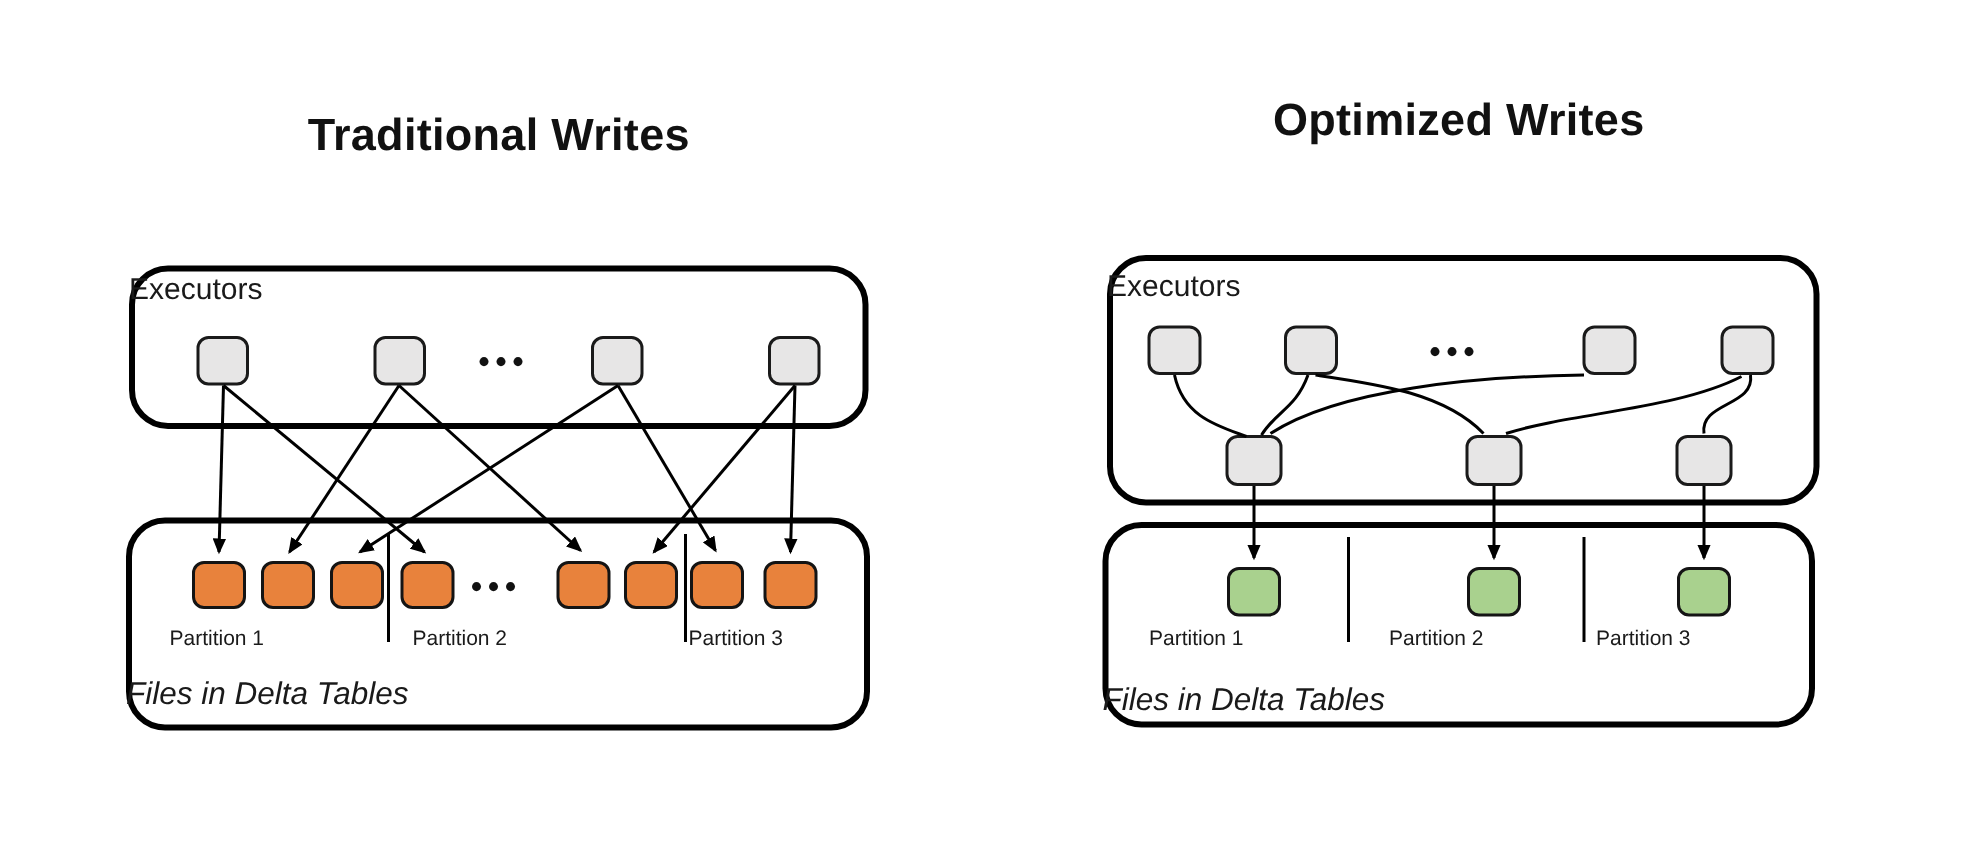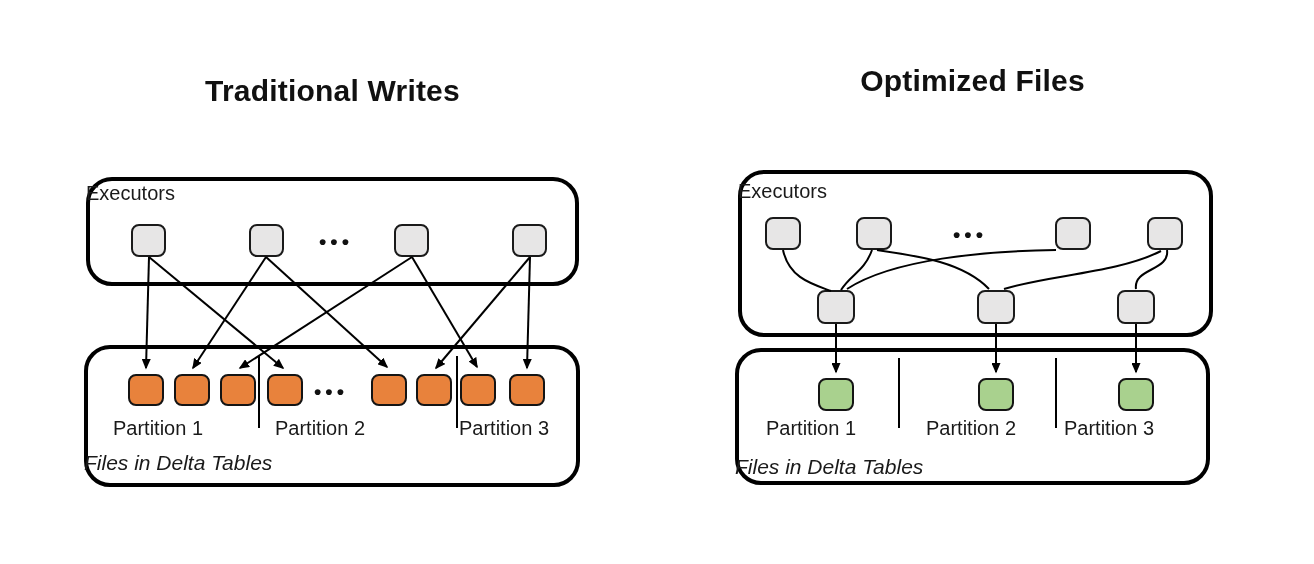--- a/index.html
+++ b/index.html
@@ -10,21 +10,21 @@
   .title{
     position:absolute;text-align:center;font-size:30px;font-weight:600;
     color:#111;letter-spacing:0.2px;white-space:nowrap;
   }
   .big-box{
     position:absolute;background:#ffffff;border:4px solid #000;border-radius:26px;
     box-sizing:border-box;
   }
   .label{position:absolute;text-align:left;white-space:nowrap;color:#1a1a1a;}
   .exec-label{font-size:20px;}
-  .part-label{font-size:20px;}
+  .part-label{font-size:14px;}
   .files-label{font-size:21px;font-style:italic;}
   .sq{
     position:absolute;box-sizing:border-box;border:2px solid #1a1a1a;border-radius:8px;
   }
   .sq.gray{background:#e7e6e6;}
   .sq.orange{background:#e8823c;border-color:#141414;}
   .sq.green{background:#a9d18e;border-color:#141414;}
   .dots{
     position:absolute;text-align:center;font-size:21px;font-weight:bold;color:#111;
     letter-spacing:4px;line-height:1;
@@ -64,21 +64,21 @@
     <div class="sq orange" style="left:509px;top:374px;width:36px;height:32px;"></div>
 
     <div class="label part-label" style="left:113px;top:417px;width:140px;">Partition 1</div>
     <div class="label part-label" style="left:275px;top:417px;width:140px;">Partition 2</div>
     <div class="label part-label" style="left:459px;top:417px;width:140px;">Partition 3</div>
 
     <div class="label files-label" style="left:84px;top:451px;width:496px;">Files in Delta Tables</div>
   </div>
 
   <div>
-    <div class="title" style="left:700px;top:64px;width:545px;">Optimized Files</div>
+    <div class="title" style="left:700px;top:64px;width:545px;">Optimized Writes</div>
 
     <div class="big-box" style="left:738px;top:170px;width:475px;height:167px;"></div>
     <div class="label exec-label" style="left:738px;top:180px;width:475px;">Executors</div>
 
     <div class="sq gray" style="left:765px;top:217px;width:36px;height:33px;"></div>
     <div class="sq gray" style="left:856px;top:217px;width:36px;height:33px;"></div>
     <div class="dots" style="left:940px;top:224px;width:60px;">•••</div>
     <div class="sq gray" style="left:1055px;top:217px;width:36px;height:33px;"></div>
     <div class="sq gray" style="left:1147px;top:217px;width:36px;height:33px;"></div>
 

